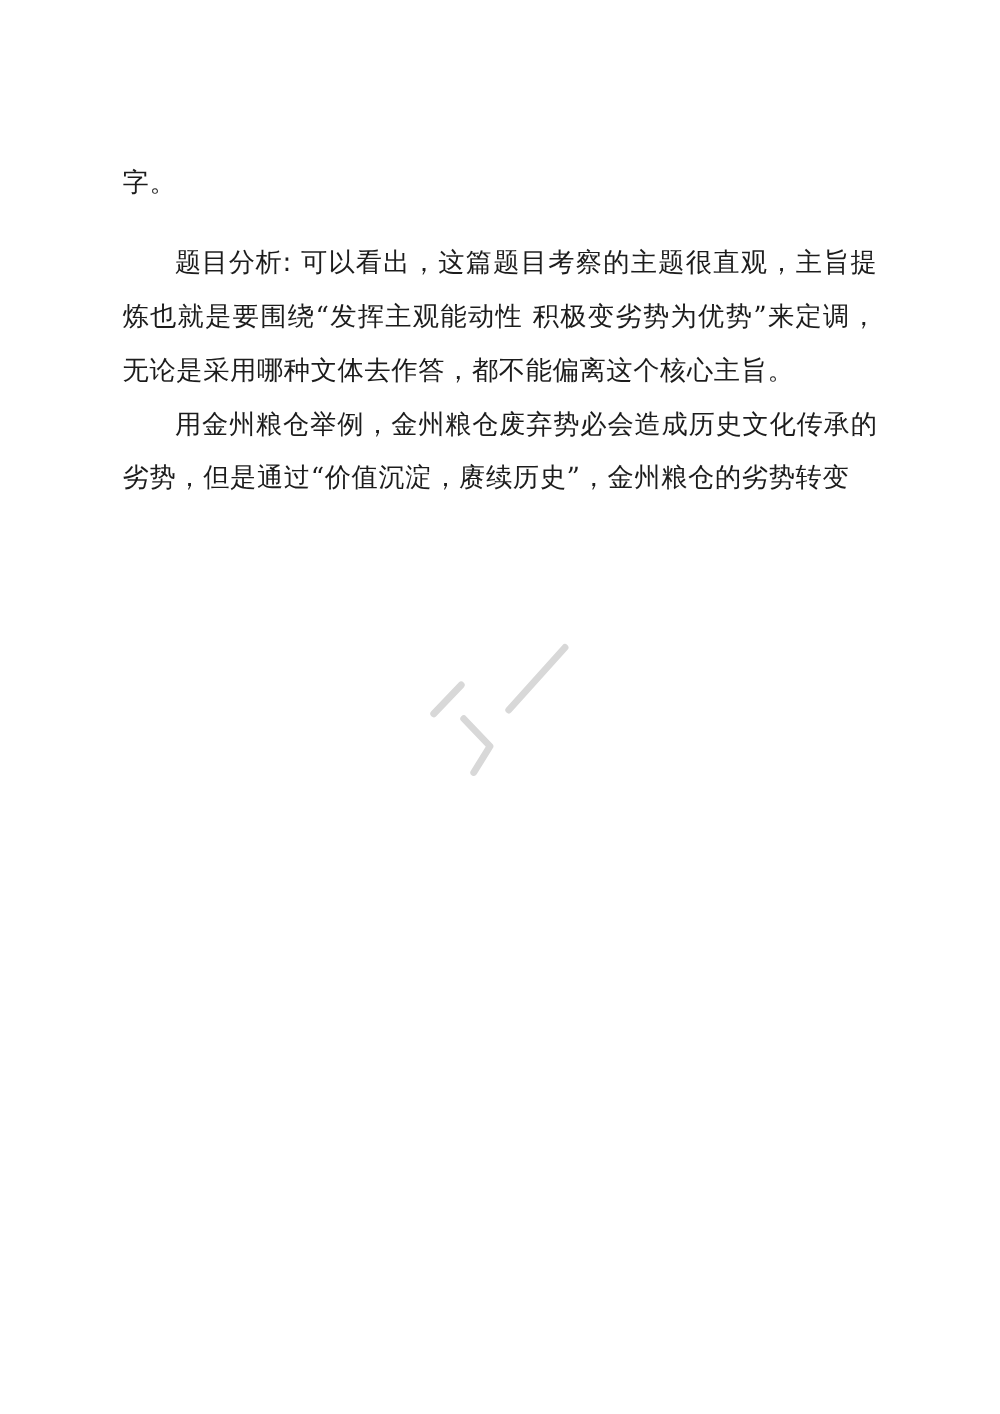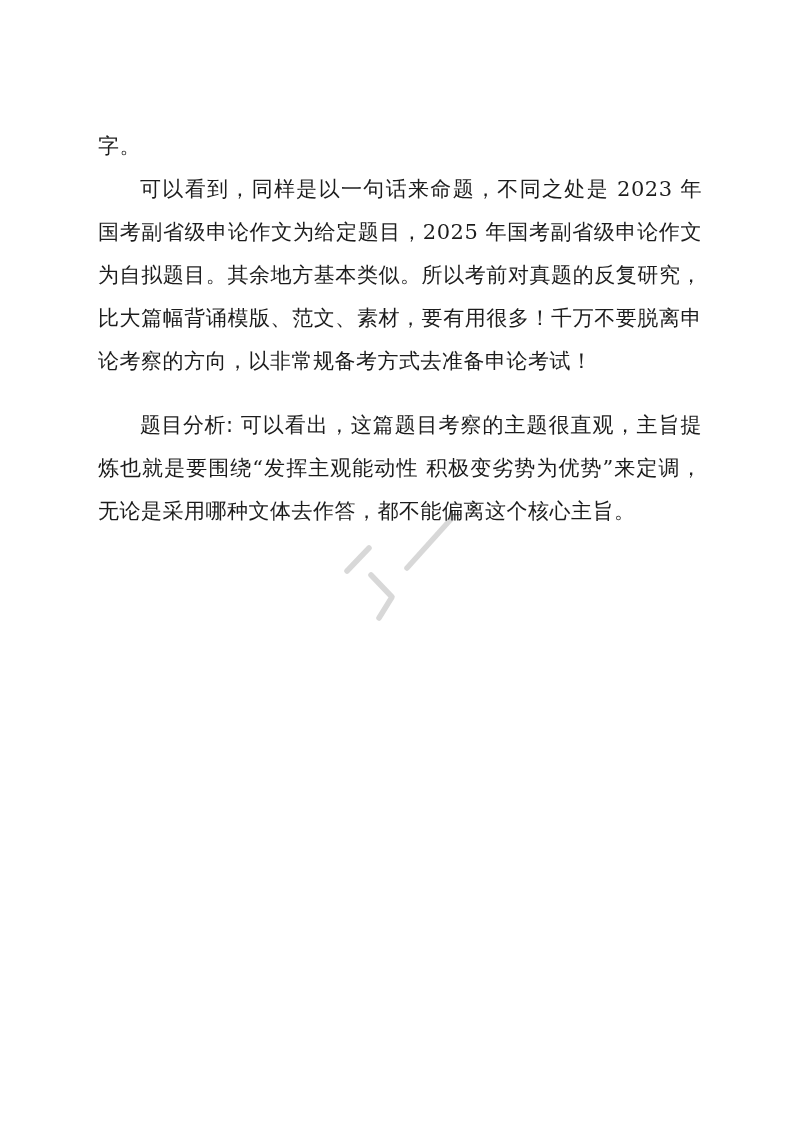--- a/index.html
+++ b/index.html
@@ -58,22 +58,22 @@
       <path d="M112,13 L67,63"></path>
       <path d="M7,66 L29,43"></path>
       <path d="M31,70 L52,92 L39,113"></path>
     </g>
   </svg>
 
   <div class="content">
 
     <p>字。</p>
 
-    <p class="indent">可以看到，同样是以一句话来命题，不同之处是 2023 年国考副省级申论作文为给定题目，2025 年国考副省级申论作文为自拟题目。其余地方基本类似。所以考前对真题的反复研究，比大篇幅背诵模版、范文、素材，要有用很多！千万不要脱离申论考察的方向，以非常规备考方式去准备申论考试！</p>
 
     <div class="gap"></div>
 
     <p class="indent"><span class="lead-bold">题目分析:</span><span> 可以看出，这篇题目考察的主题很直观，主旨提炼也就是要围绕“发挥主观能动性 积极变劣势为优势”来定调，无论是采用哪种文体去作答，都不能偏离这个核心主旨。</span></p>
 
 
+    <p class="indent">用金州粮仓举例，金州粮仓废弃势必会造成历史文化传承的劣势，但是通过“价值沉淀，赓续历史”，金州粮仓的劣势转变</p>
 
   </div>
 </div>
 
 </body></html>

